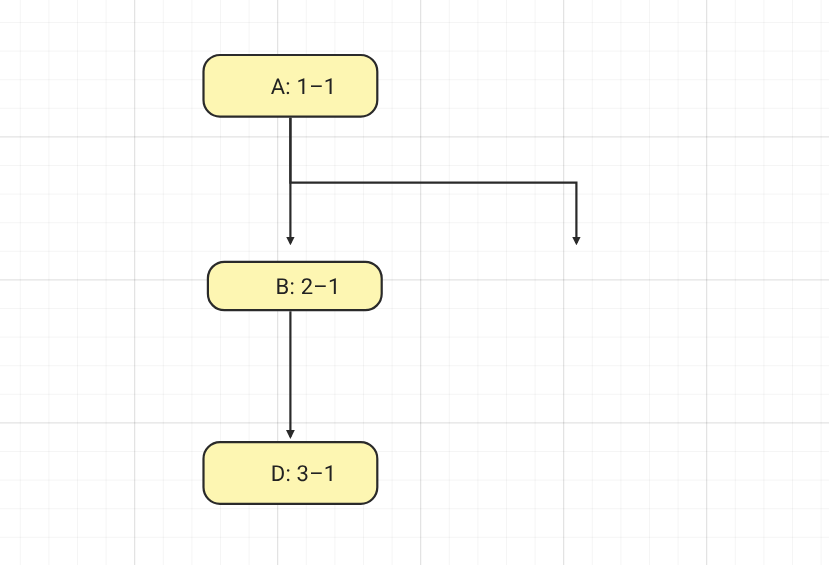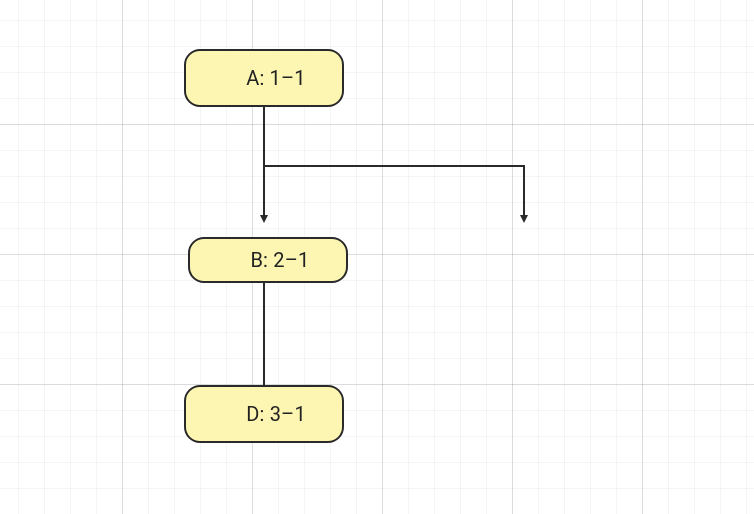--- a/index.html
+++ b/index.html
@@ -70,17 +70,17 @@
 
   <div class="node" style="left: 184px; top: 49px; width: 160px; height: 58px; background-color: rgb(253, 246, 178);">
     <span>A: 1–1</span>
   </div>
 
   <div class="node" style="left: 188px; top: 225px; width: 160px; height: 46px; background-color: rgb(253, 246, 178); margin-top: 12px;">
     <span>B: 2–1</span>
   </div>
 
 
-  <div class="node" style="left: 184px; top: 385px; width: 160px; height: 58px; background-color: rgb(253, 246, 178);">
+  <div class="node" style="left: 184px; top: 401px; width: 160px; height: 58px; background-color: rgb(253, 246, 178);">
     <span>D: 3–1</span>
   </div>
 
 </div>
 
 </body></html>

